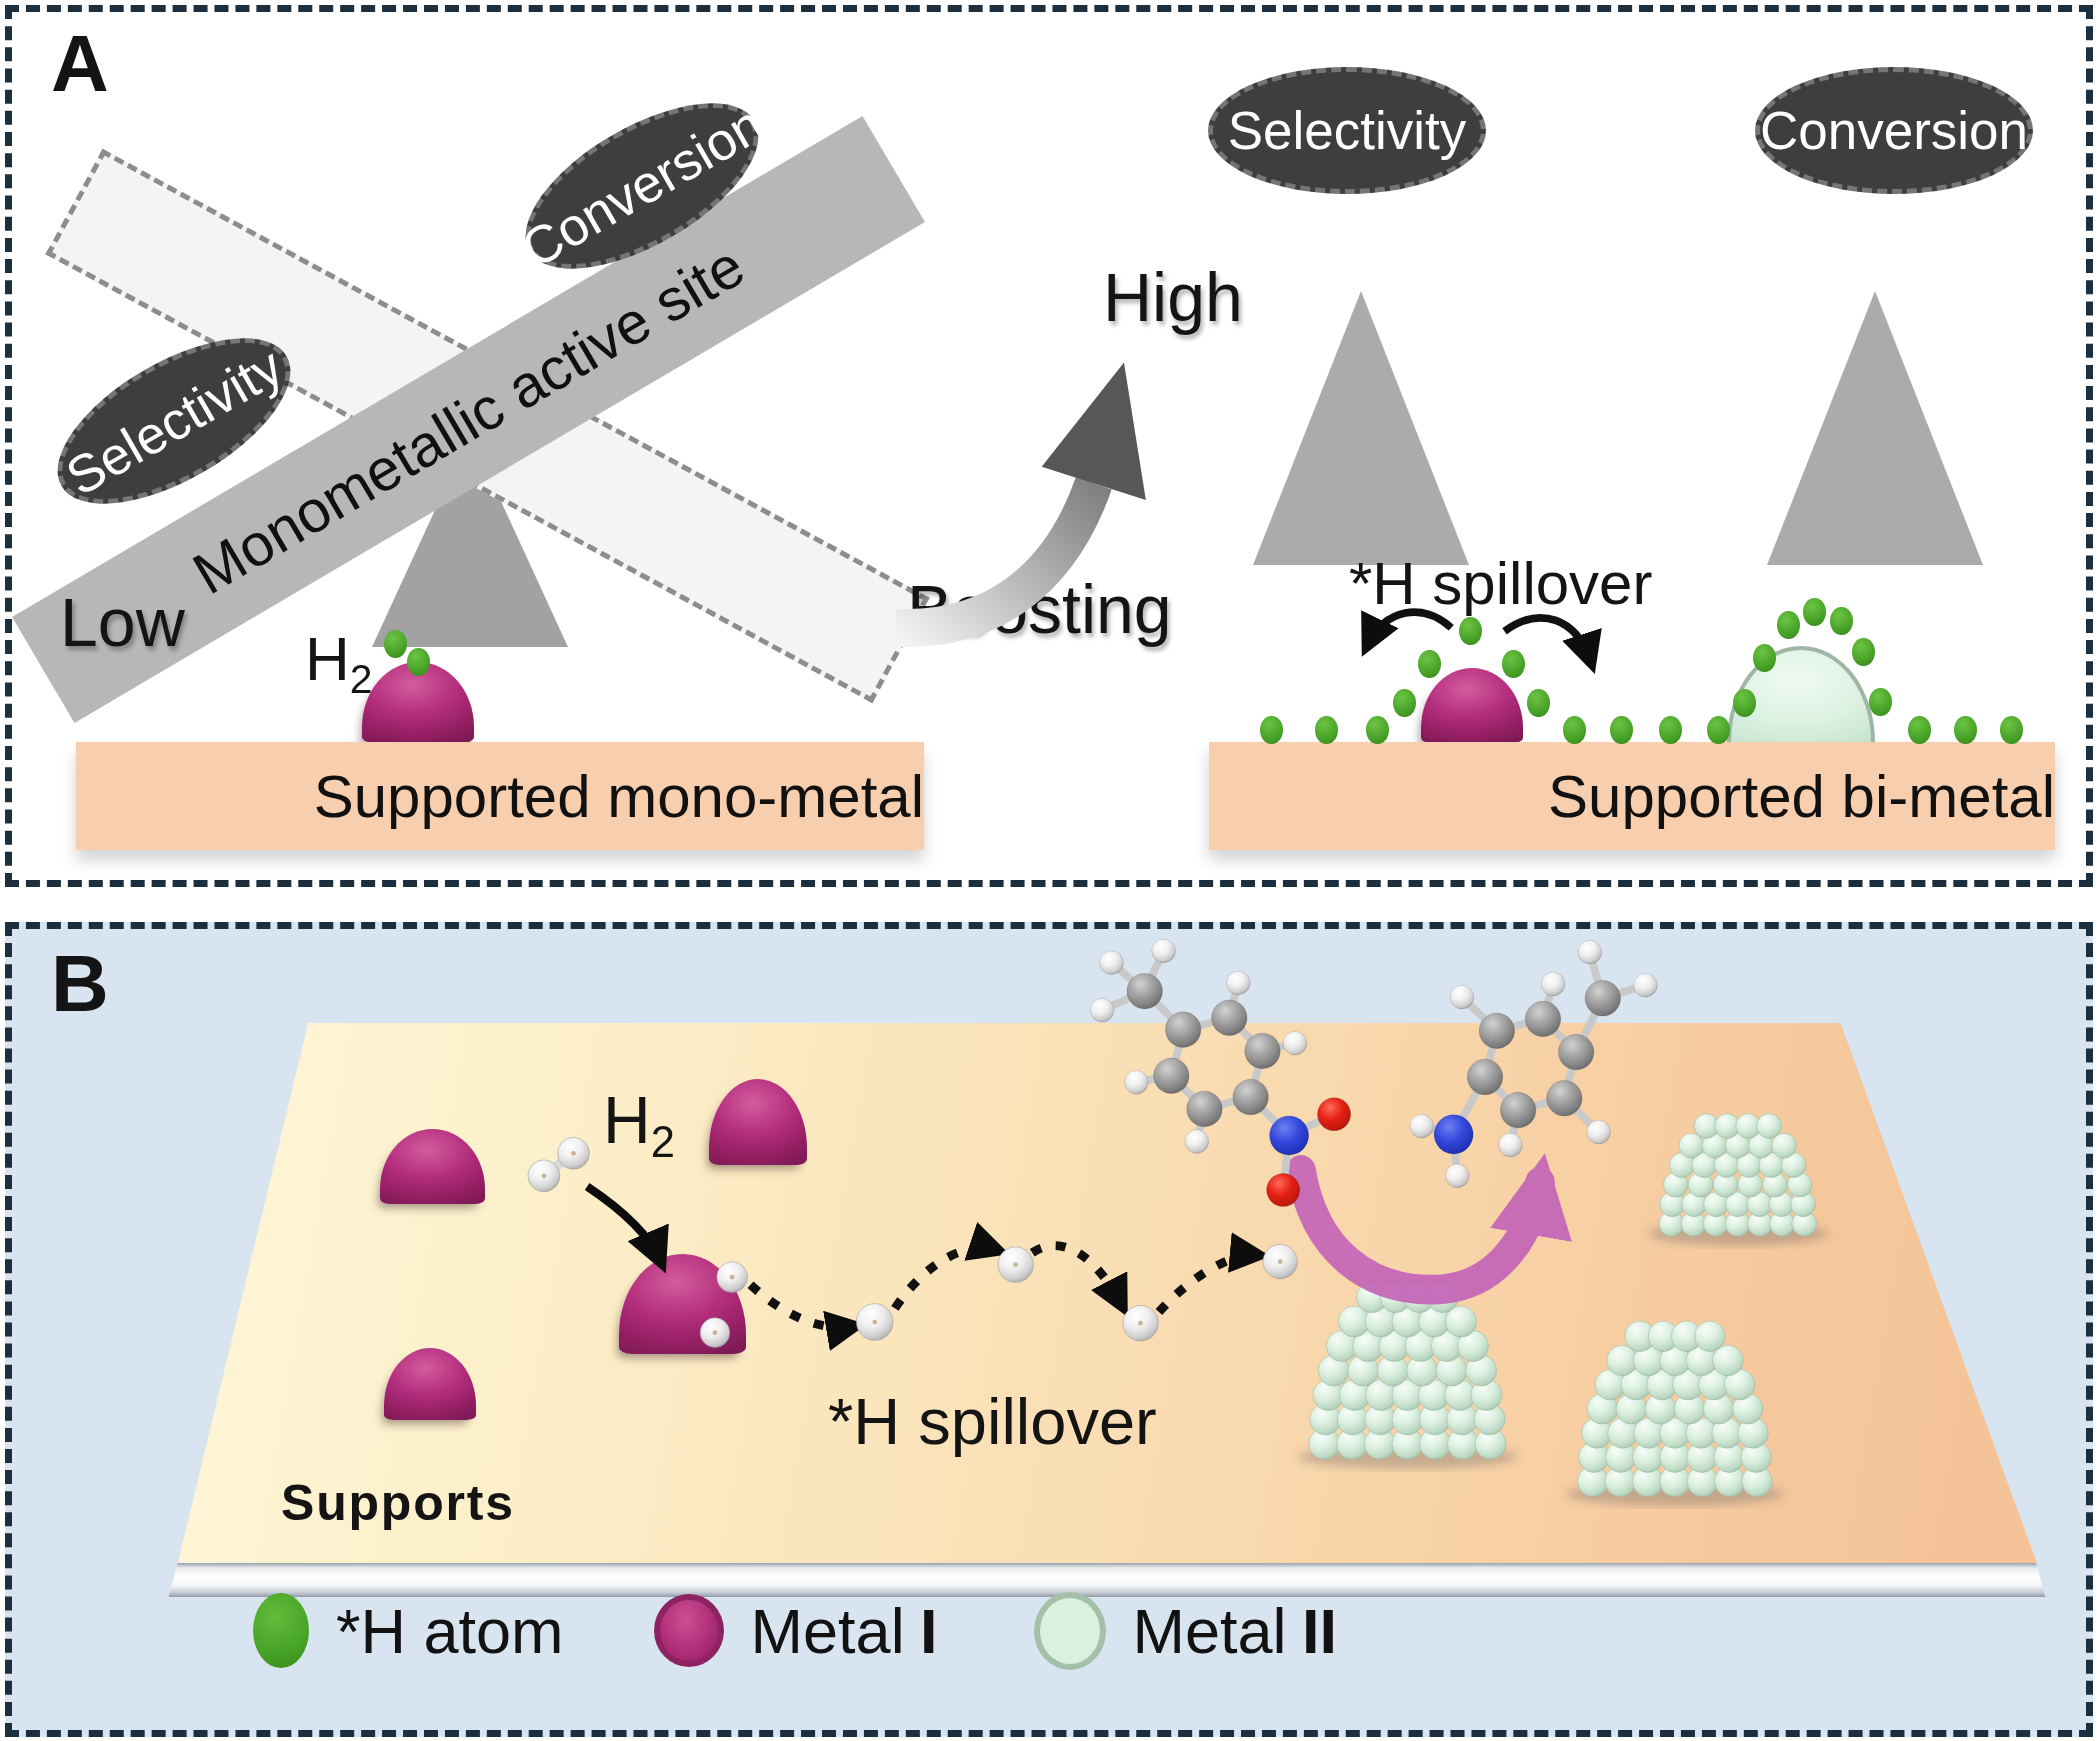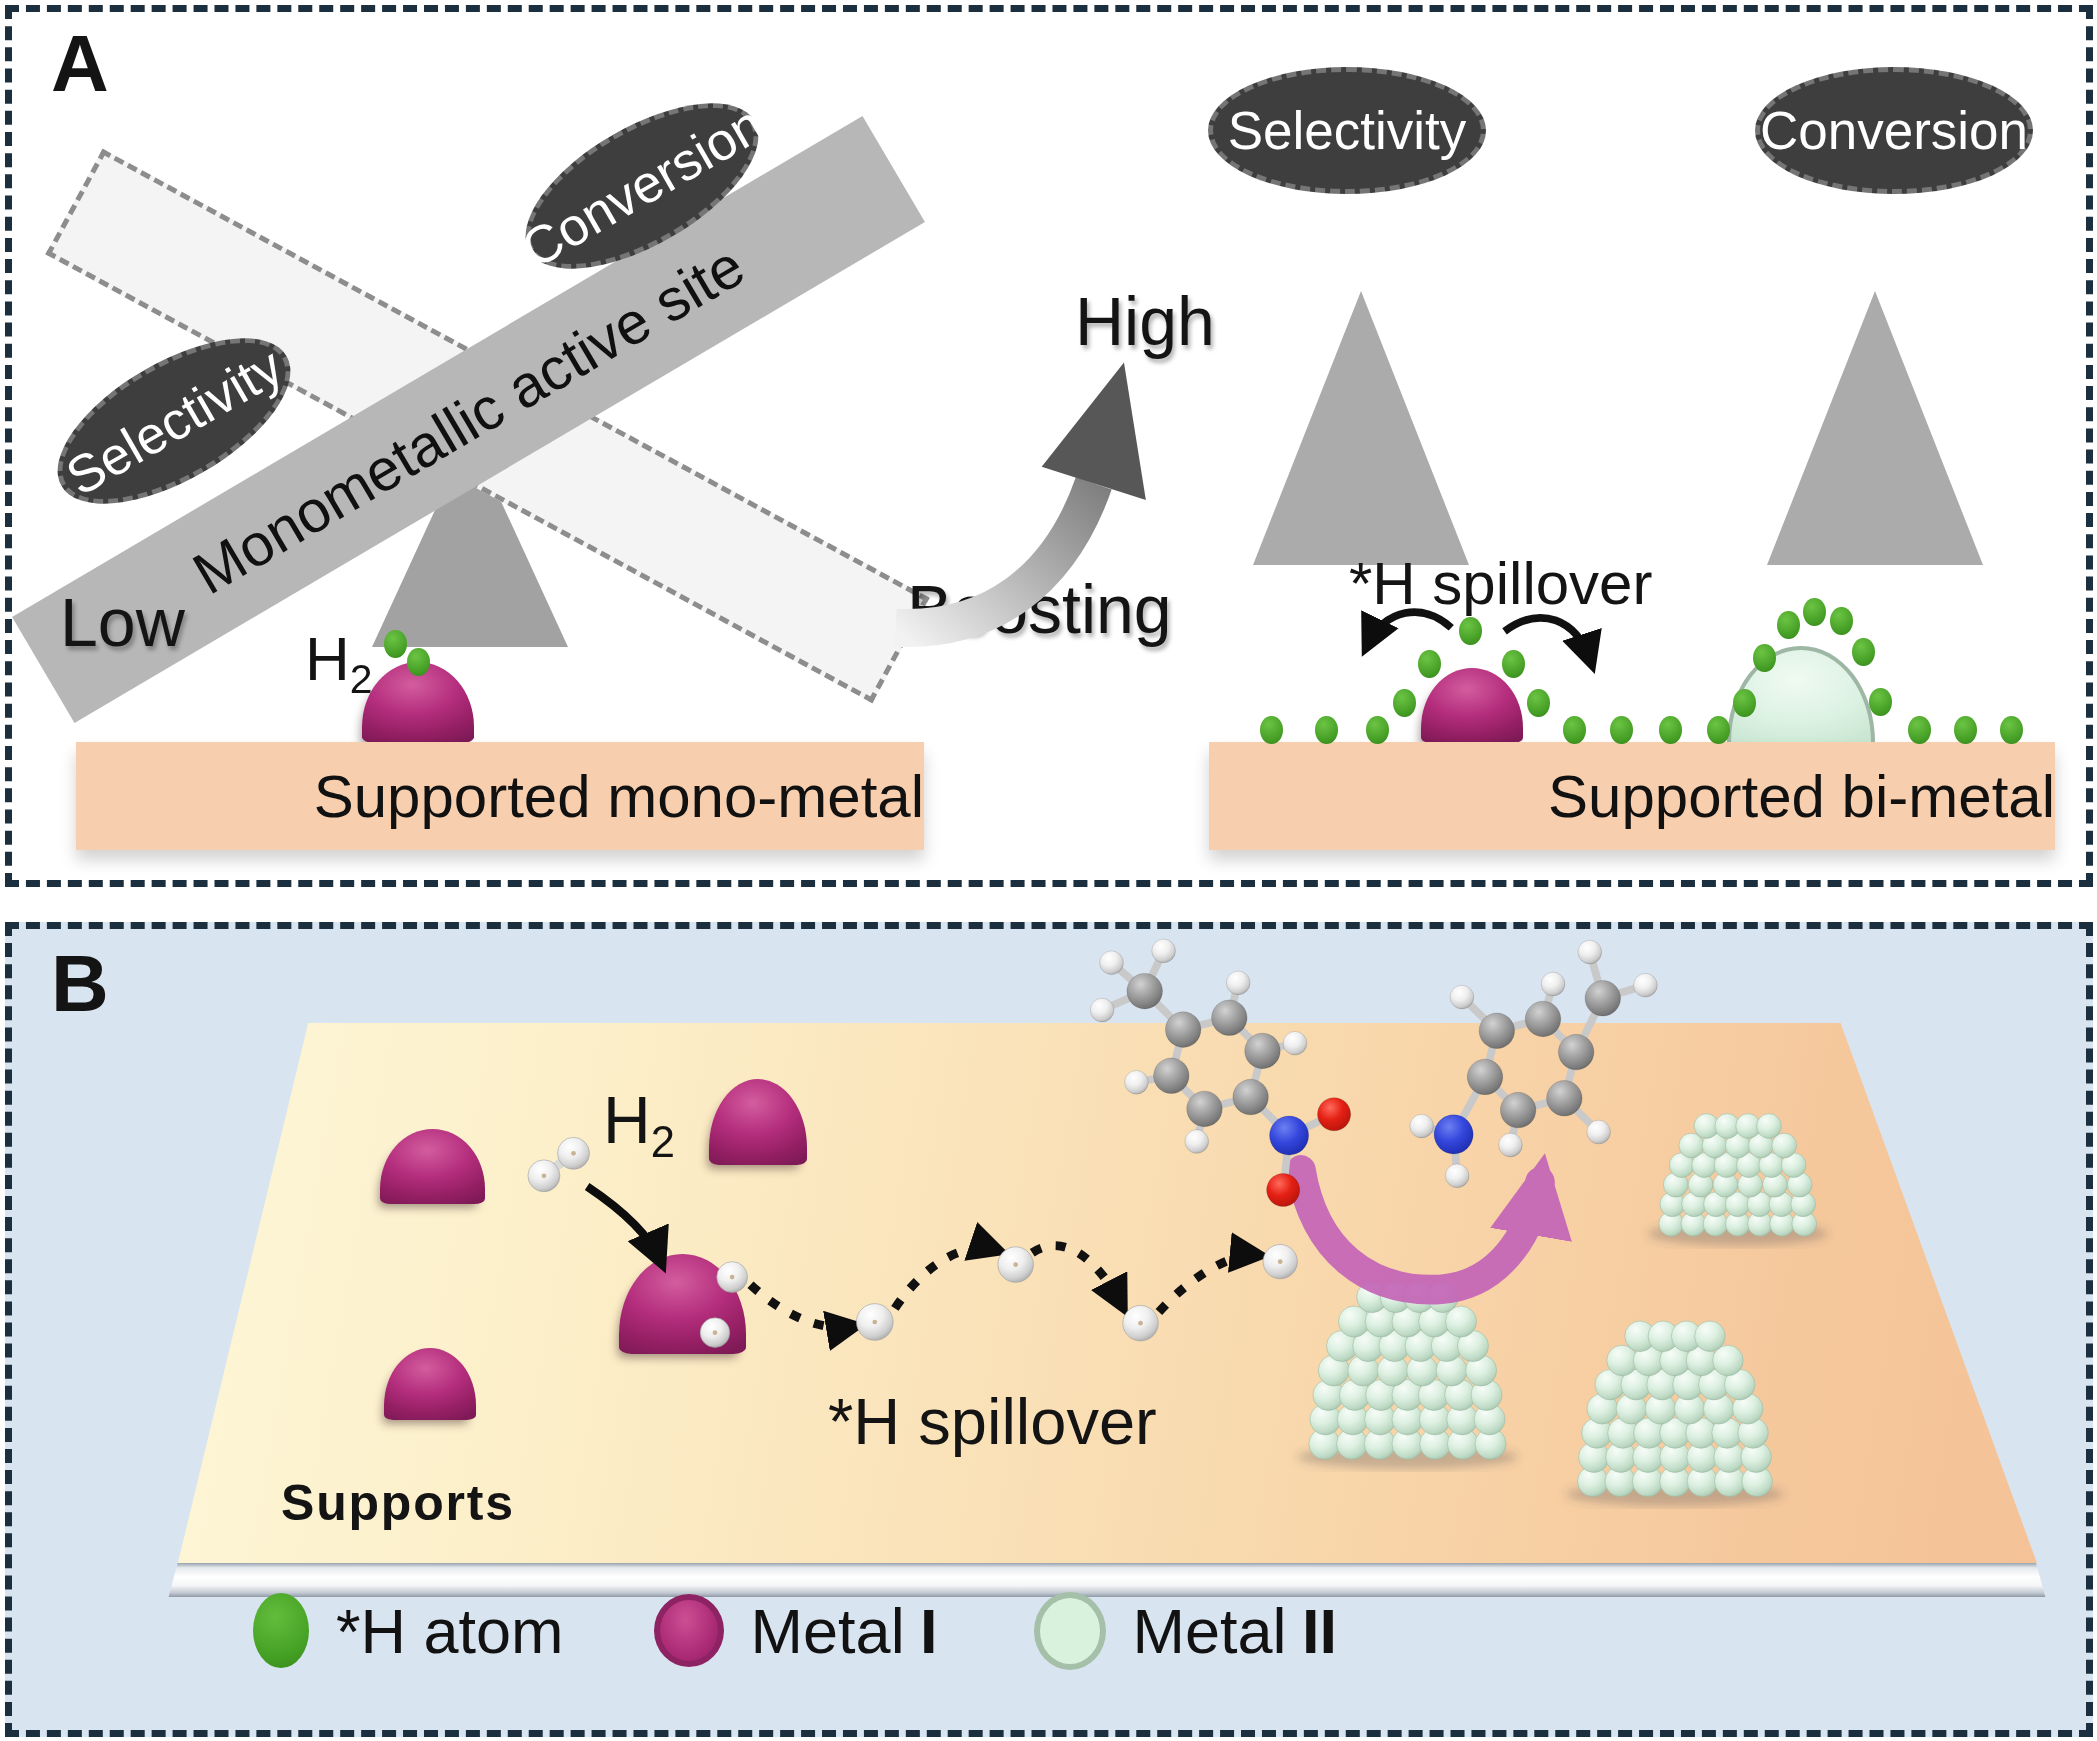--- a/index.html
+++ b/index.html
@@ -13,21 +13,21 @@
     clip-path:polygon(7.54% 0%, 88.79% 0%, 99.2% 100%, 0.63% 100%);
     background:linear-gradient(100deg,#fdf6d8 0%,#fcf0ca 20%,#fae3ba 42%,#f8d5a9 65%,#f5c89c 85%,#f4c296 100%);}
   .platform-edge{position:absolute;left:161px;top:1563px;width:1892px;height:34px;
     clip-path:polygon(0.88% 0%, 99.1% 0%, 99.6% 100%, 0.4% 100%);
     background:linear-gradient(#98a2ae 0%,#e6e9ed 14%,#ffffff 40%,#f5f6f8 66%,#c2c9d2 88%,#8f99a6 100%);}
 
   .t{position:absolute;white-space:nowrap;}
   .label-a{left:51px;top:18px;font-size:80px;font-weight:700;}
   .label-b{left:51px;top:938px;font-size:80px;font-weight:700;}
   .low{left:60px;top:583px;font-size:68px;text-shadow:2.4px 3.6px 4.7px rgba(0,0,0,.30);}
-  .high{left:1075px;top:258px;font-size:68px;text-shadow:2.4px 3.6px 4.7px rgba(0,0,0,.30);margin-top:24px;}
+  .high{left:1103px;top:258px;font-size:68px;text-shadow:2.4px 3.6px 4.7px rgba(0,0,0,.30);}
   .boosting{left:907px;top:570px;font-size:68px;text-shadow:2.4px 3.6px 4.7px rgba(0,0,0,.30);}
   .h2a{left:305px;top:623px;font-size:62px;}
   .h2b{left:603px;top:1082px;font-size:66px;}
   sub{font-size:66%;}
   .spill-a{left:1349px;top:549px;font-size:60px;}
   .spill-b{left:828px;top:1384px;font-size:65px;}
   .supports{left:268px;top:1474px;font-size:50px;font-weight:600;letter-spacing:1.8px;margin-left:13px;}
 
   .bar-dashed{position:absolute;left:16.6px;top:366px;width:941px;height:120px;background:#f4f4f4;
     border:5.3px dashed #8d8d8d;box-sizing:border-box;transform:rotate(28.5deg);}

